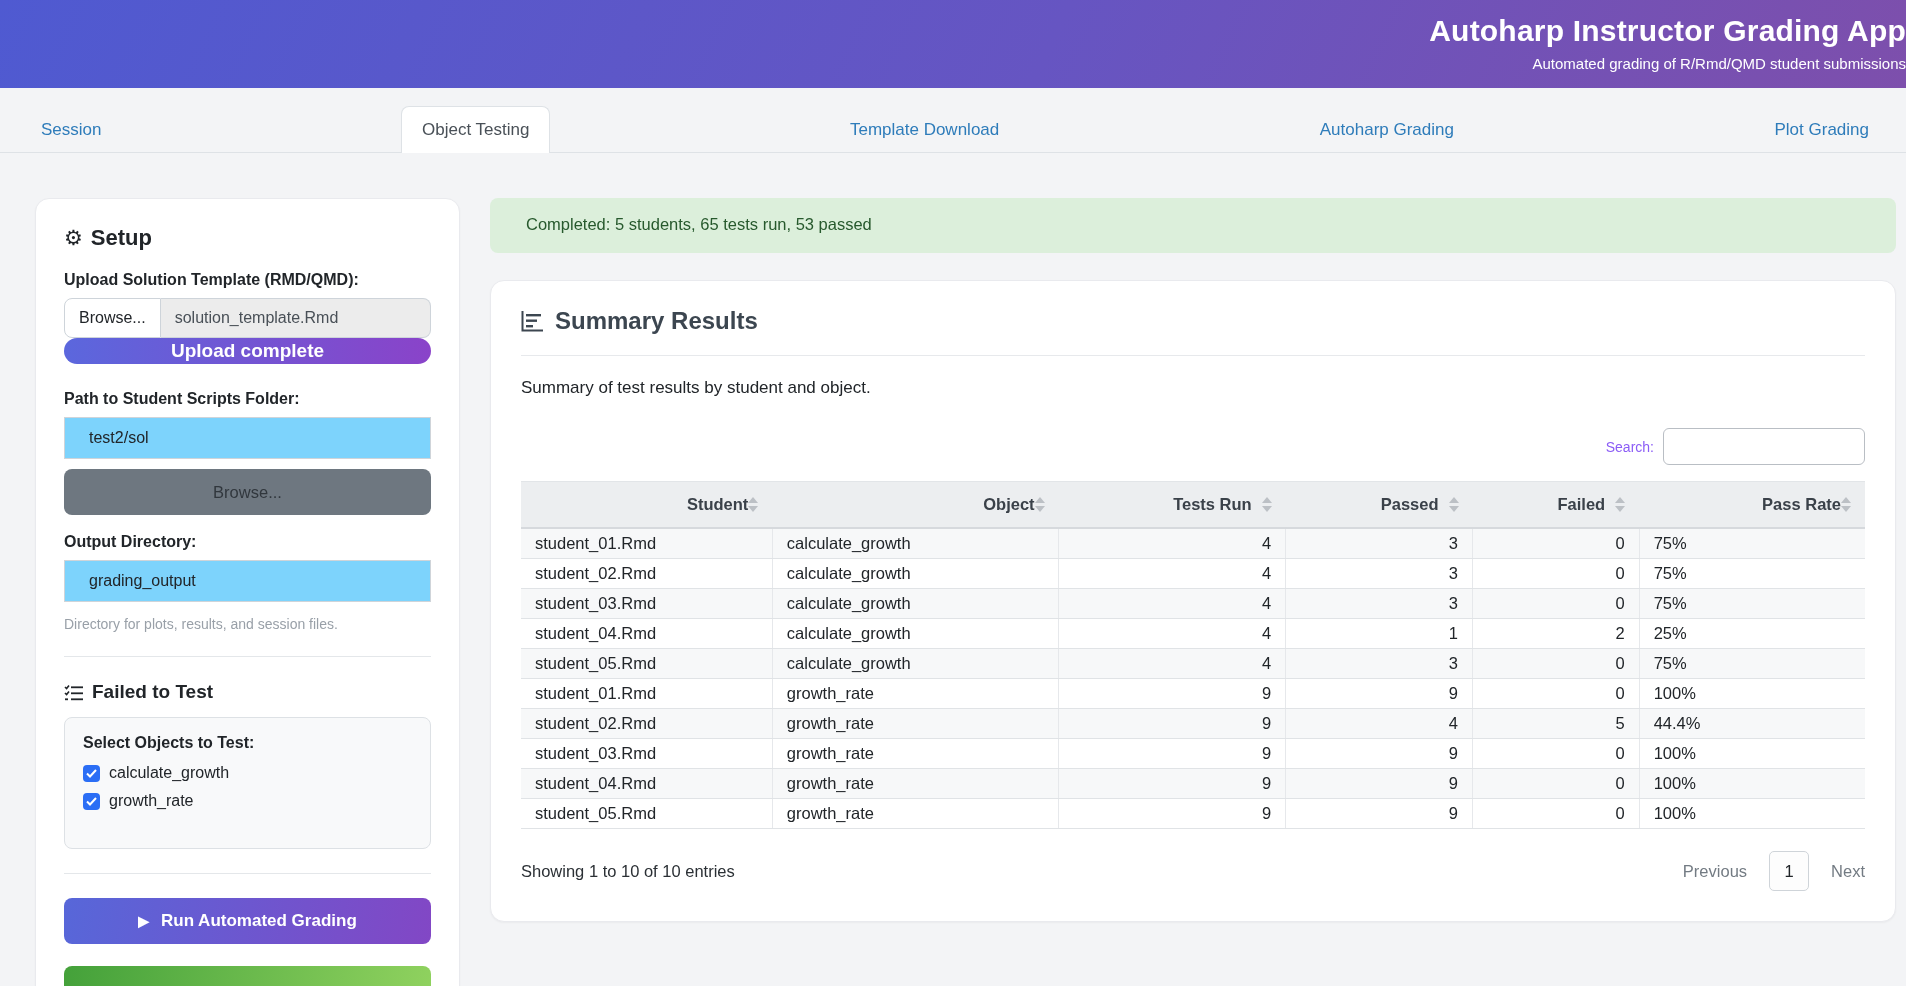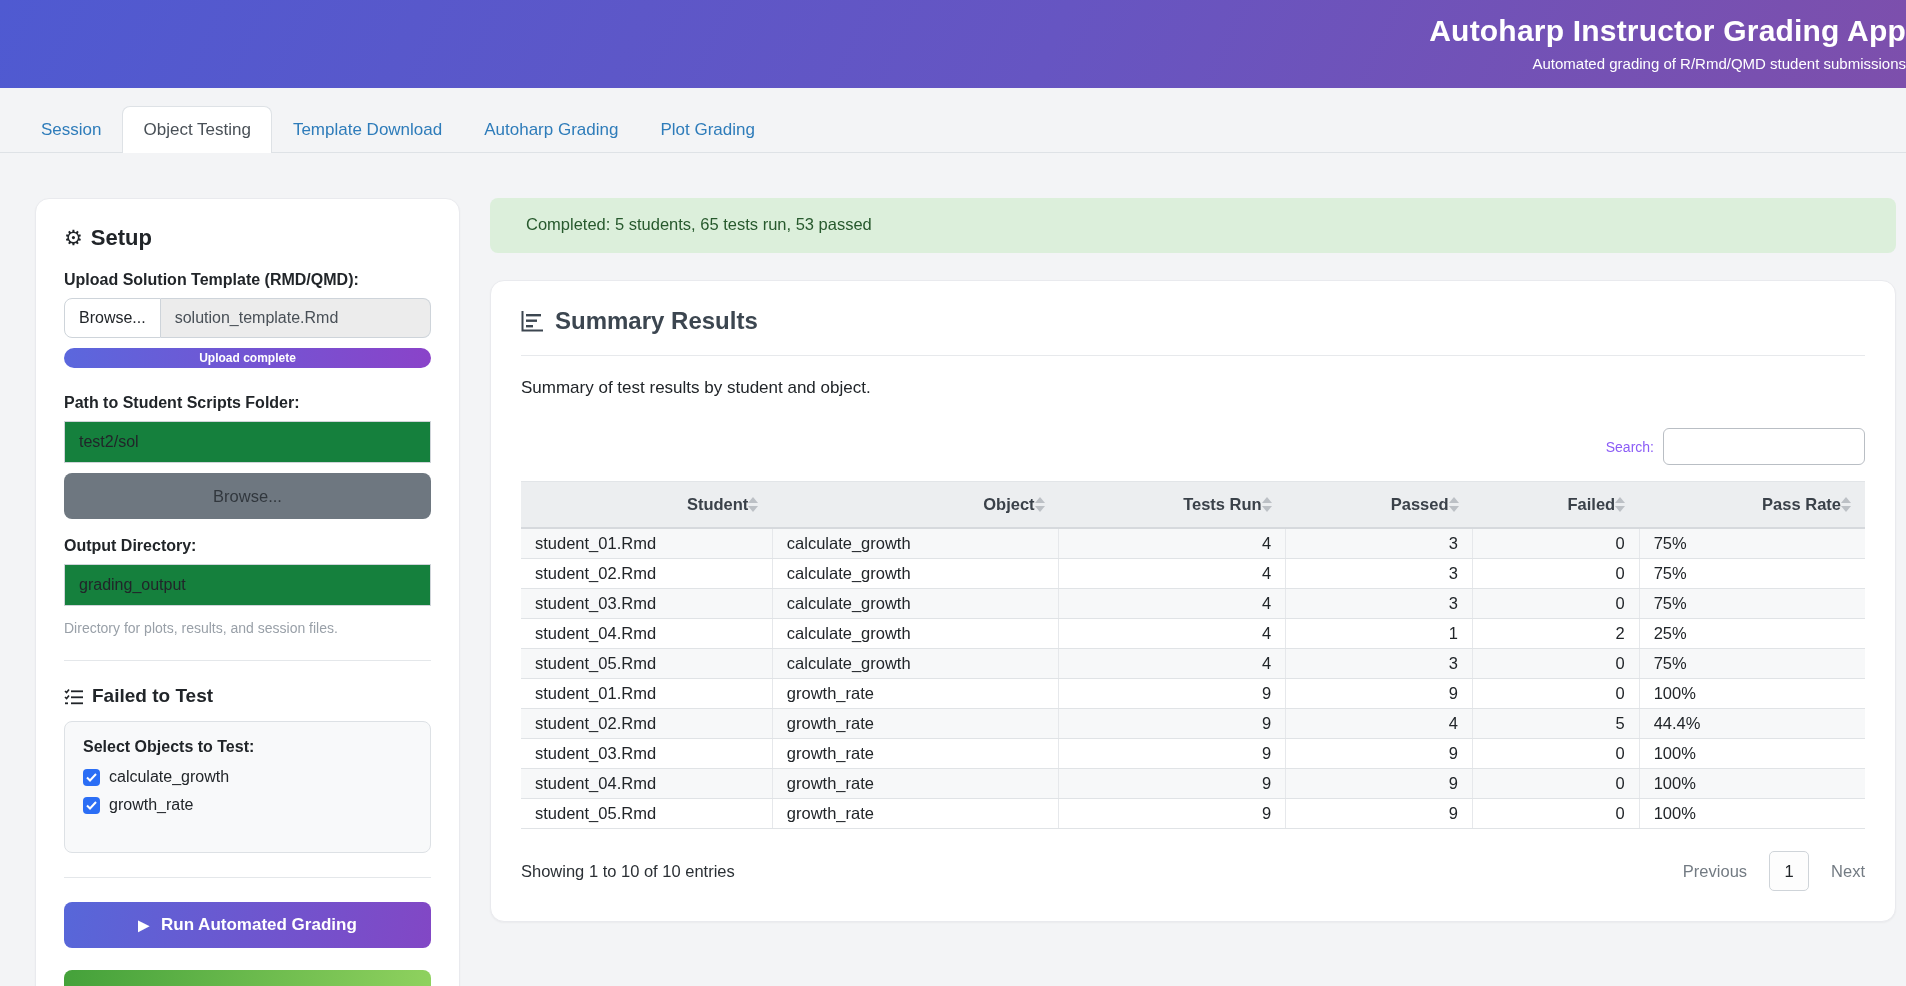--- a/index.html
+++ b/index.html
@@ -21,20 +21,21 @@
   .app-header h1{ font-size:30px; font-weight:bold; letter-spacing:.2px; }
   .app-header .subtitle{ font-size:15px; margin-top:7px; font-weight:normal;margin-left:34px; }
 
   
   .tabbar{
     display:flex;
     align-items:flex-end;
     padding:18px 16px 0 20px;
     border-bottom:1px solid #dee2e6;
     background:#f3f4f6;
+    justify-content:space-between;
   }
   .tab{
     font-size:17px;
     color:#2e7cba;
     padding:13px 20px;
     cursor:pointer;
     border:1px solid transparent;
     border-bottom:none;
     margin-bottom:-1px;
     white-space:nowrap;
@@ -84,30 +85,30 @@
     padding:0 14px; font-size:16px; color:#212529; cursor:pointer;
     display:flex; align-items:center; white-space:nowrap;
   }
   .file-name{
     flex:1; background:#ececec; border:1px solid #ced4da; border-left:none;
     border-radius:0 8px 8px 0; display:flex; align-items:center;
     padding:0 14px; font-size:16px; color:#495057;
     overflow:hidden;
   }
   .progress{
-    margin-top:10px; height:20px; border-radius:13px;
+    height:26px; border-radius:13px;
     background:linear-gradient(90deg,#5b67dd 0%,#8a43c9 100%);
-    color:#fff; font-size:12px; font-weight:bold;
+    color:#fff; font-size:19px; font-weight:bold;
     display:flex; align-items:center; justify-content:center;
   }
   .spacer-lg{ height:26px; }
   .spacer-md{ height:18px; }
   .text-input{
     width:100%; height:42px; border:1px solid #cfd4d9; border-radius:0;
-    padding:0 14px; font-size:16px; color:#212529; background:#15803d;
+    padding:0 24px; font-size:16px; color:#212529; background:#7dd3fc;
     font-family:"Liberation Sans", sans-serif;
   }
   .btn{
     width:100%; border:none; border-radius:8px; cursor:pointer;
     font-family:"Liberation Sans", sans-serif;
   }
   .btn-dirbrowse{
     margin-top:10px; height:46px; background:#6e7780; color:#31373d;
     font-size:16.5px;
   }
@@ -164,21 +165,21 @@
   }
 
   table.results{ width:100%; border-collapse:collapse; font-size:16.5px; }
   table.results thead th{
     background:#eceef0; color:#3a4149; font-weight:bold;
     padding:13px 14px; border-top:1px solid #e2e5e8; border-bottom:1px solid #d6d9dd;
     cursor:pointer;
   }
   .th-inner{ display:flex; align-items:center; }
   .th-inner.left{ justify-content:flex-end; }
-  .th-inner.right{ justify-content:flex-end; }
+  .th-inner.right{ justify-content:flex-end; gap:10px; }
   .sort-icon{ display:flex; flex-direction:column; gap:3px; align-items:center; }
   .sort-icon i{ display:block; width:0; height:0; border-left:5px solid transparent; border-right:5px solid transparent; }
   .sort-icon .up{ border-bottom:6px solid #bcc0c5; }
   .sort-icon .down{ border-top:6px solid #bcc0c5; }
   table.results tbody td{
     padding:5px 14px; border-bottom:1px solid #e0e3e6; color:#212529;
   }
   table.results tbody td + td{ border-left:1px solid #e6e8eb; }
   table.results tbody tr:first-child td{ border-top:2px solid #d6d9dd; }
   table.results tbody tr:nth-child(odd){ background:#f7f8f9; }

